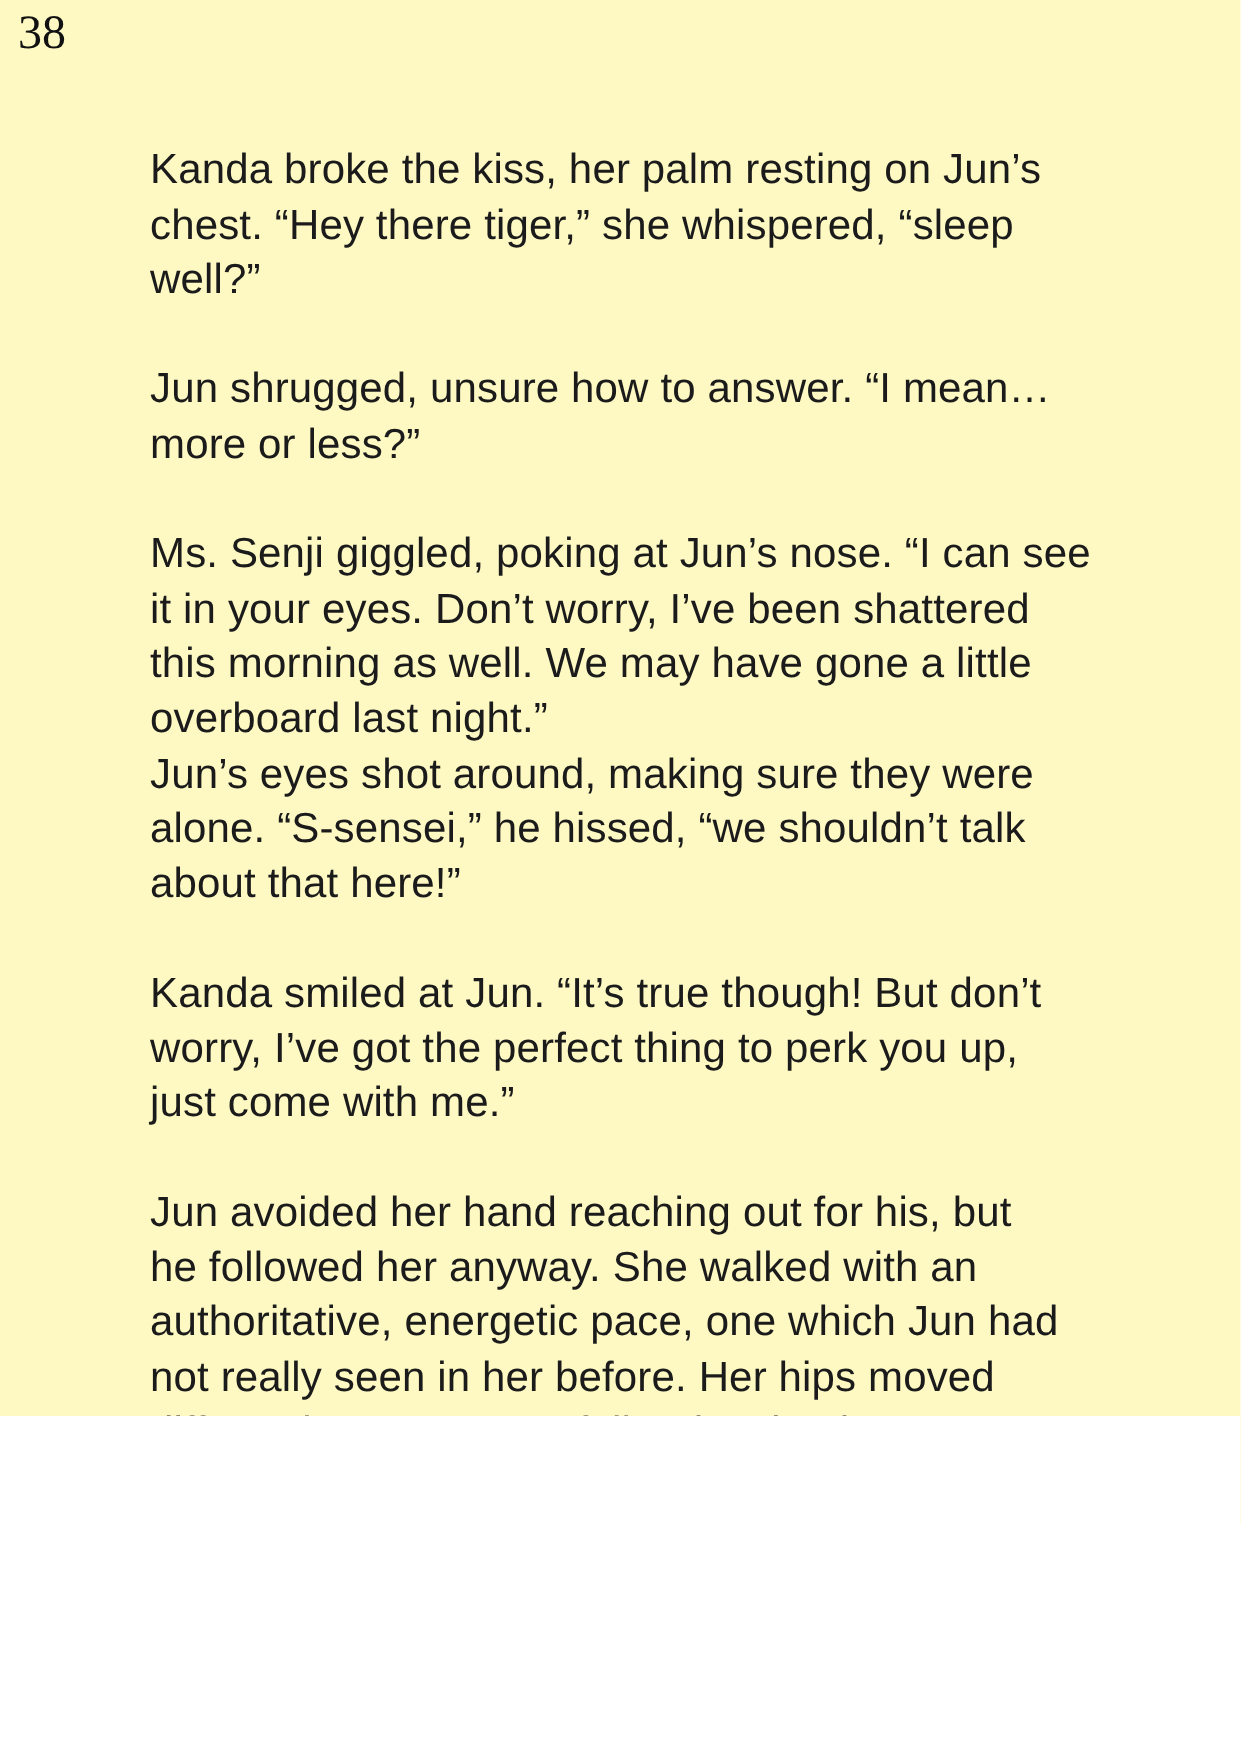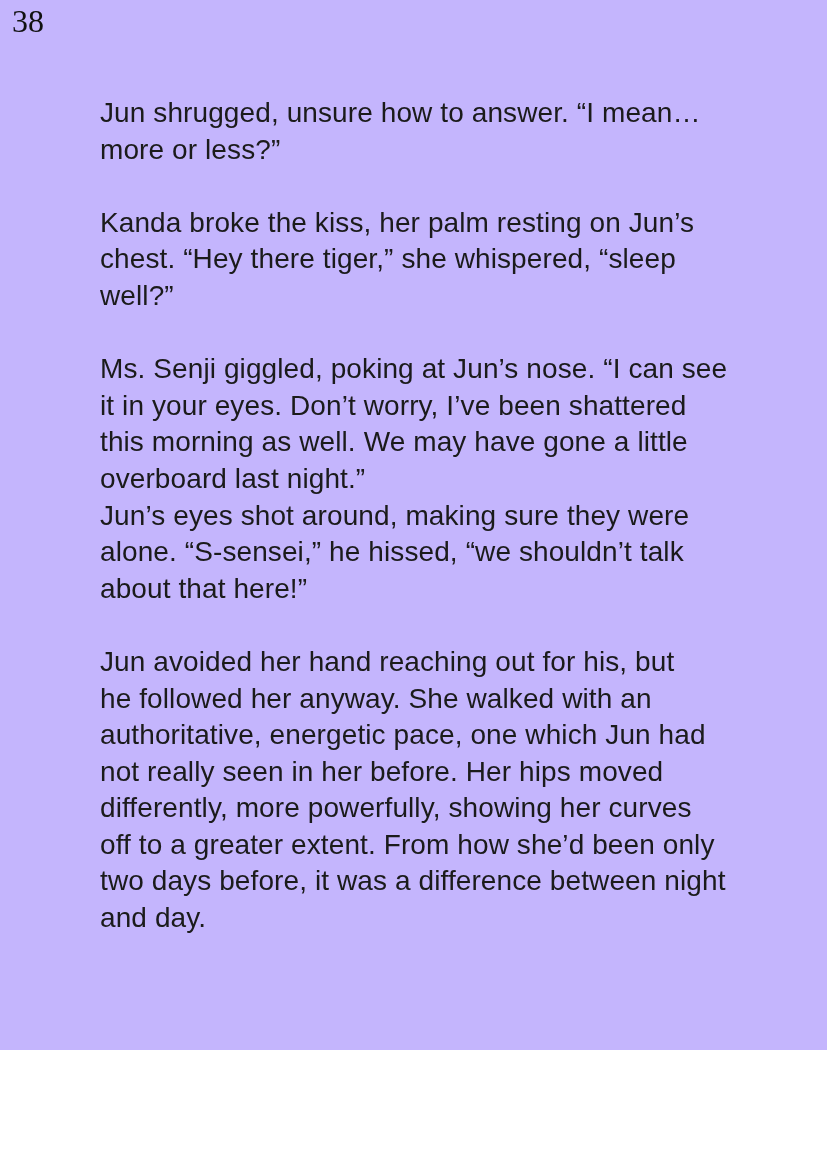--- a/index.html
+++ b/index.html
@@ -3,22 +3,22 @@
 <meta charset="utf-8">
 <style>
   html, body {
     margin: 0;
     padding: 0;
     background: #ffffff;
   }
   .page {
     position: relative;
     width: 827px;
-    height: 1050px;
-    background: #c4b5fd;
+    height: 944px;
+    background: #fef9c3;
     overflow: hidden;
     font-family: "Liberation Sans", sans-serif;
   }
   .page-number {
     position: absolute;
     left: 12px;
     top: 4px;
     font-family: "Liberation Serif", "DejaVu Serif", serif;
     font-size: 32px;
     color: #111111;
@@ -42,32 +42,35 @@
     margin-bottom: 16px;
   }
 </style>
 </head>
 <body>
 
 <div class="page">
   <div class="page-number">38</div>
 
   <div class="body-text">
-    <p class="paragraph">Jun shrugged, unsure how to answer. “I mean…
-more or less?”</p>
     <p class="paragraph">Kanda broke the kiss, her palm resting on Jun’s
 chest. “Hey there tiger,” she whispered, “sleep
 well?”</p>
+    <p class="paragraph">Jun shrugged, unsure how to answer. “I mean…
+more or less?”</p>
     <p class="paragraph">Ms. Senji giggled, poking at Jun’s nose. “I can see
 it in your eyes. Don’t worry, I’ve been shattered
 this morning as well. We may have gone a little
 overboard last night.”
 Jun’s eyes shot around, making sure they were
 alone. “S-sensei,” he hissed, “we shouldn’t talk
 about that here!”</p>
+    <p class="paragraph">Kanda smiled at Jun. “It’s true though! But don’t
+worry, I’ve got the perfect thing to perk you up,
+just come with me.”</p>
     <p class="paragraph">Jun avoided her hand reaching out for his, but
 he followed her anyway. She walked with an
 authoritative, energetic pace, one which Jun had
 not really seen in her before. Her hips moved
 differently, more powerfully, showing her curves
 off to a greater extent. From how she’d been only
 two days before, it was a difference between night
 and day.</p>
   </div>
 </div>

